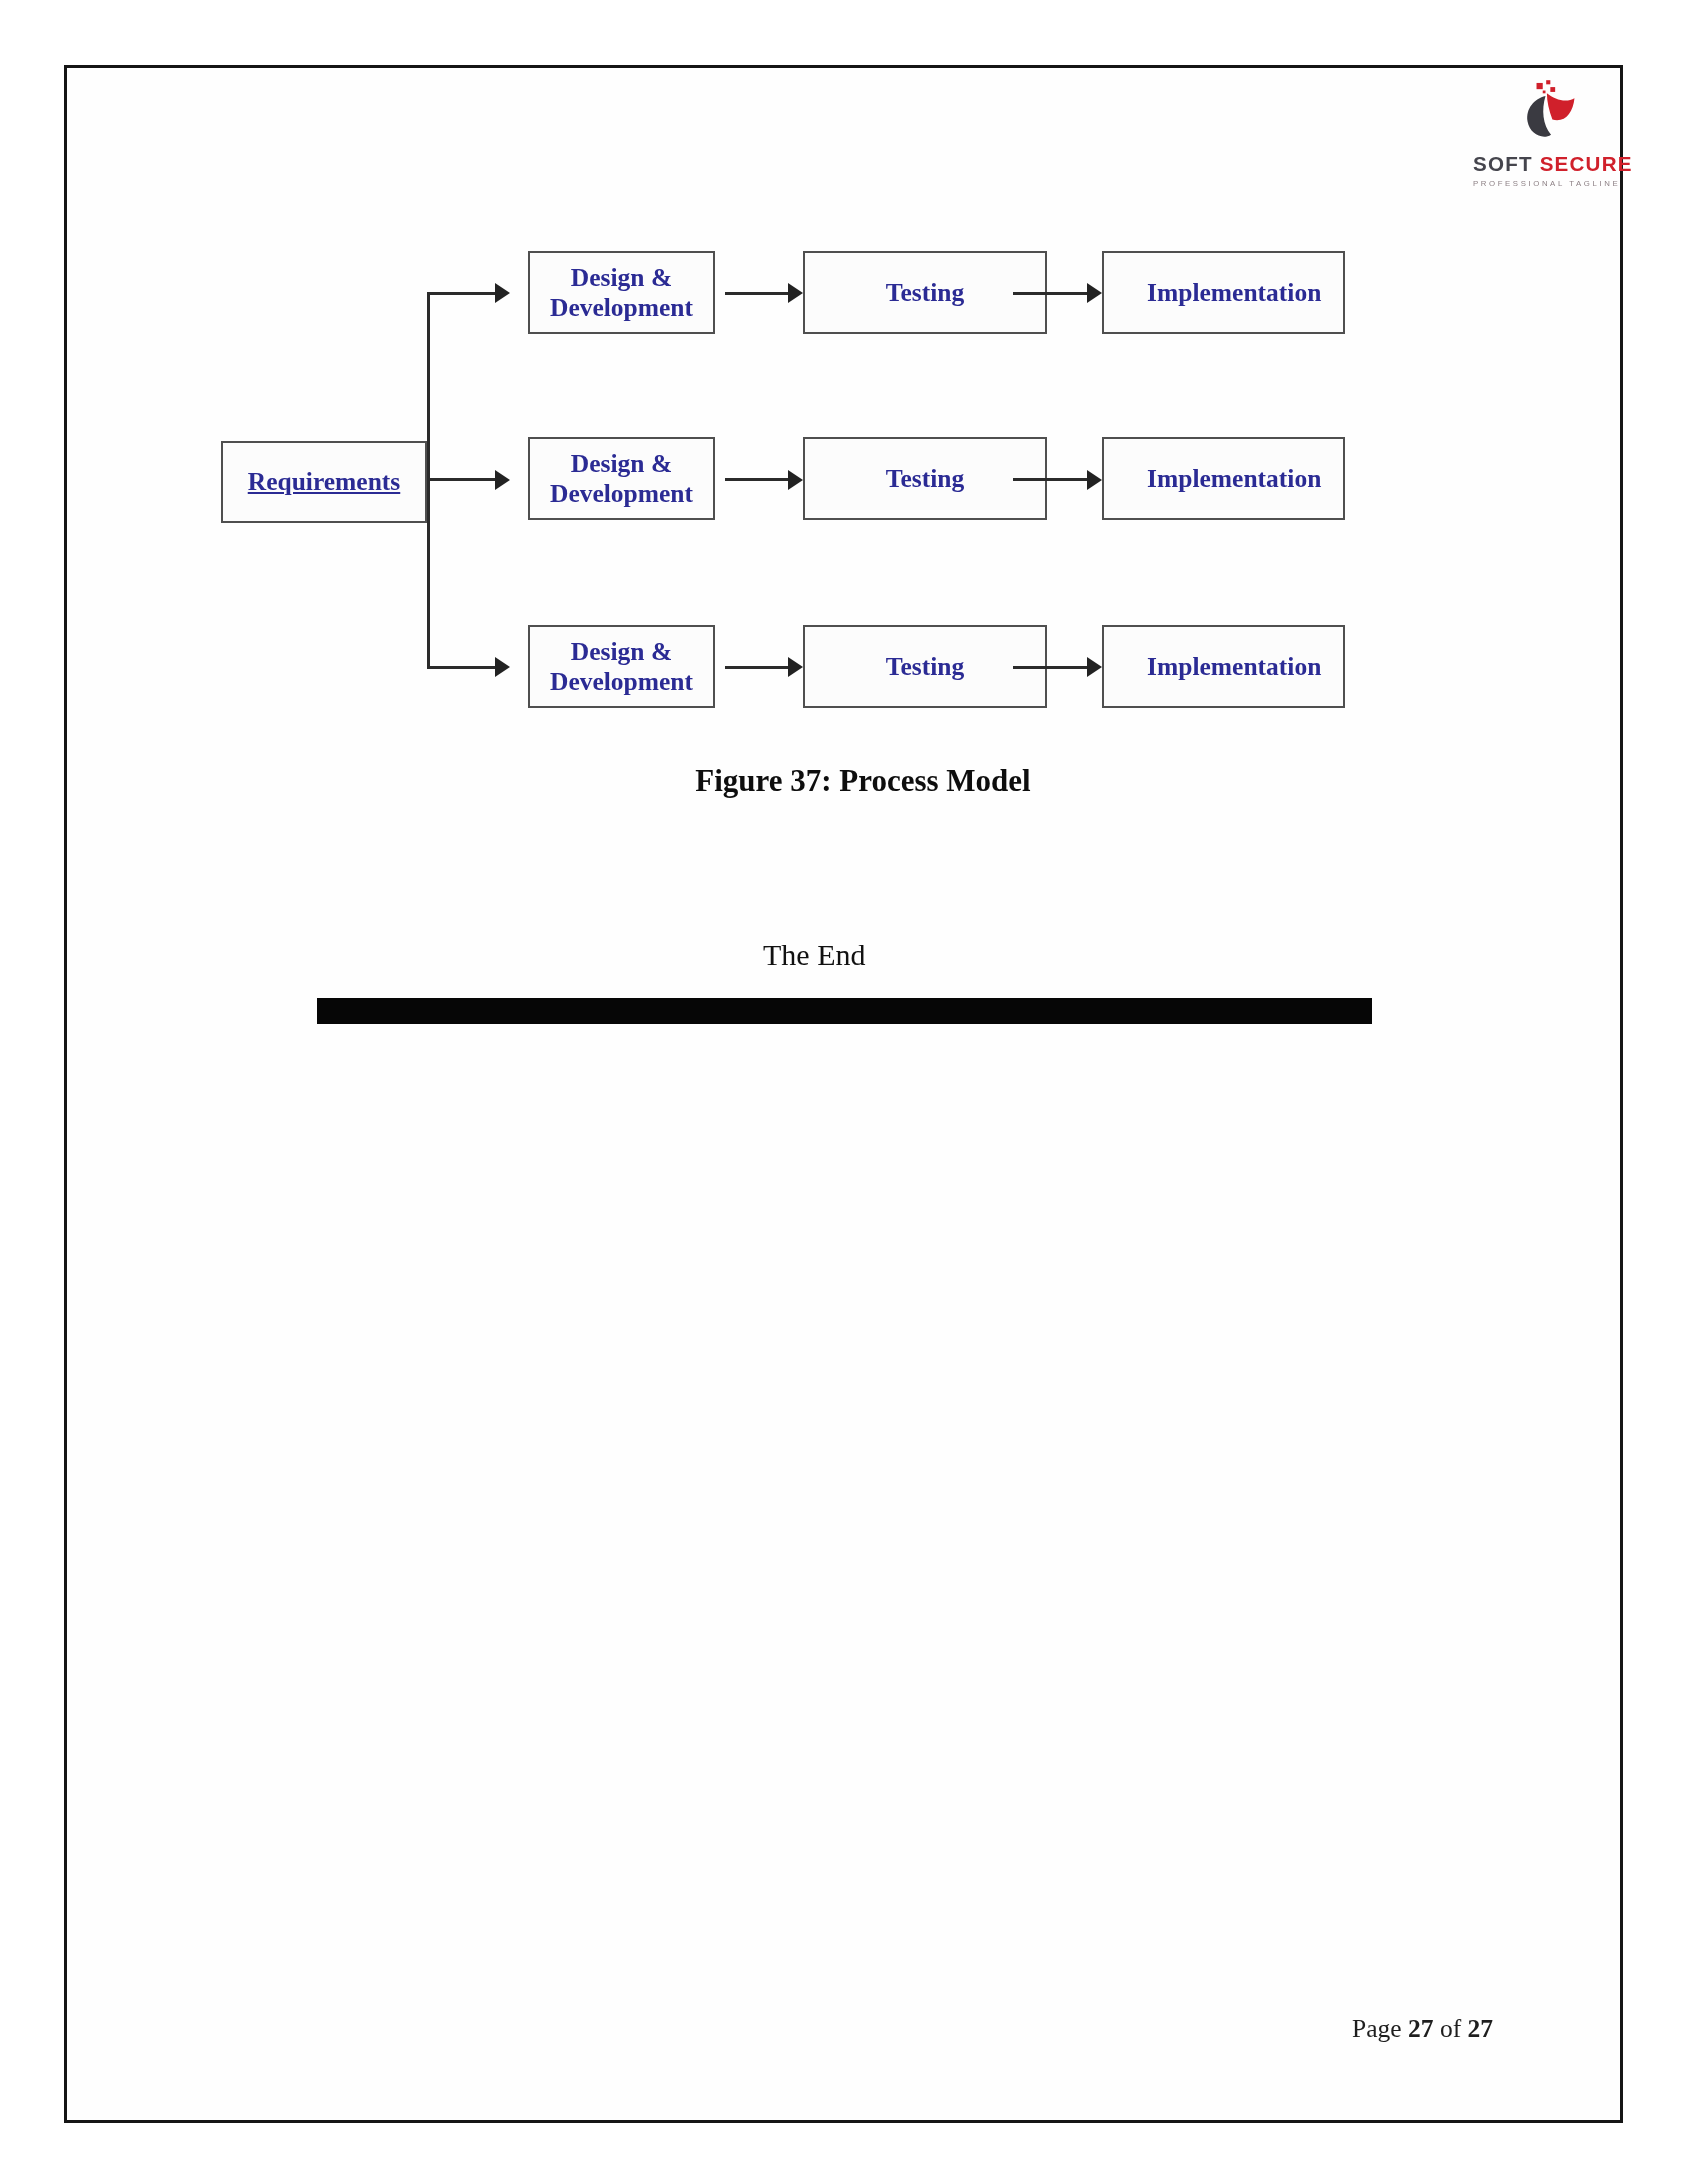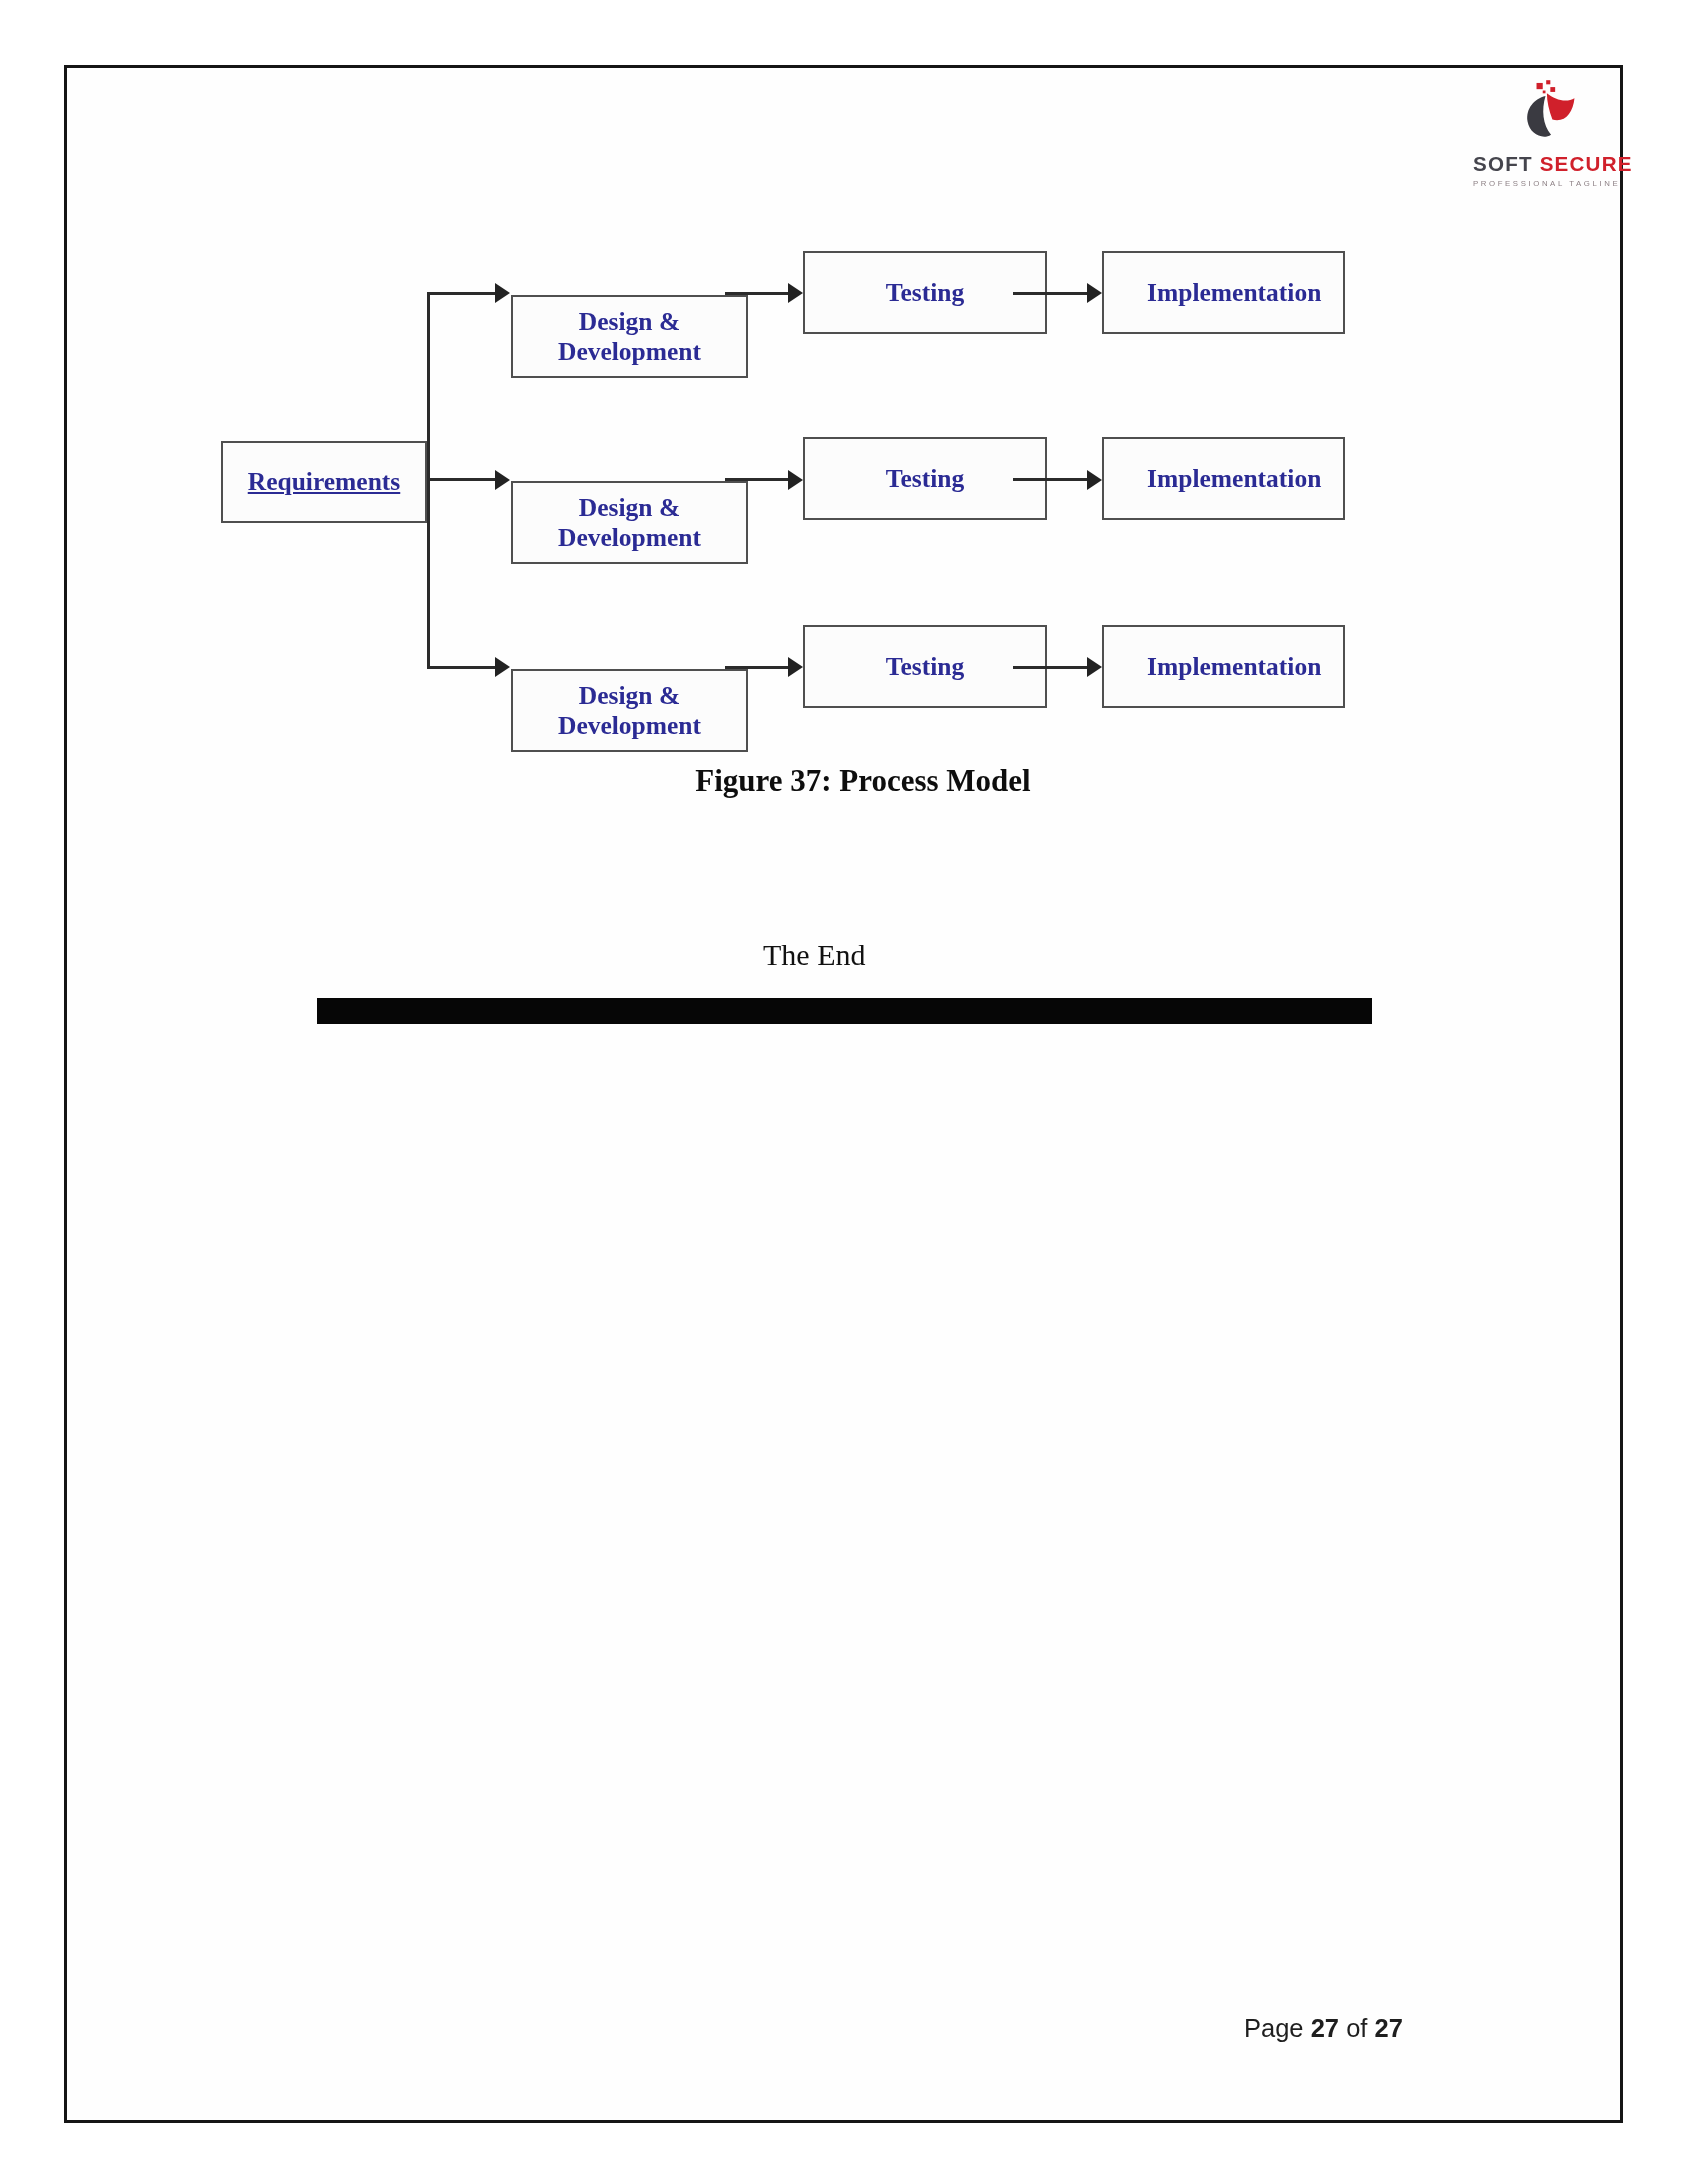--- a/index.html
+++ b/index.html
@@ -19,21 +19,21 @@
   .logo-tag { font-family: "Liberation Sans", sans-serif; font-size: 7.8px;
               letter-spacing: 2.6px; color: #8d8085; margin-top: 2.5px; white-space: nowrap; }
 
   
   .fbox { position: absolute; border: 2.5px solid #4f4f4f; background: #fcfcfc;
           display: flex; align-items: center; justify-content: center; text-align: center;
           color: #2b2b94; font-weight: bold; font-size: 25.5px; line-height: 1.16;
           font-family: "Liberation Serif", serif; padding: 1.6px 6.6px; }
   .box-req   { left: 221px;  top: 441px; width: 206px; height: 82px; text-decoration: underline; }
   .r1 { top: 251px; } .r2 { top: 437px; } .r3 { top: 625px; }
-  .c-dd  { left: 511px;  width: 237px; height: 83px; margin-top: 44px; }
+  .c-dd  { left: 528px;  width: 187px; height: 83px; }
   .c-ts  { left: 803px;  width: 244px; height: 83px; }
   .c-im  { left: 1102px; width: 243px; height: 83px; padding-left: 28px; }
 
   
   .hline { position: absolute; height: 2.5px; background: #2b2b2b; }
   .vline { position: absolute; width: 2.5px;  background: #2b2b2b; }
   .branch-v { left: 427px; top: 292px; height: 377px; }
   .arm   { left: 427px; width: 69px; }
   .arm.y1 { top: 292px; } .arm.y2 { top: 478px; } .arm.y3 { top: 666px; }
   .cA { left: 725px;  width: 63px; }
@@ -48,22 +48,22 @@
   .ahead.y1 { top: 283px; } .ahead.y2 { top: 470px; } .ahead.y3 { top: 657px; }
 
   
   .fig-caption { position: absolute; left: 653px; top: 763px; width: 420px; text-align: center;
                  font-weight: bold; font-size: 31px; color: #0e0e0e;
                  font-family: "Liberation Serif", serif; }
   .the-end { position: absolute; left: 763px; top: 938px; width: 165px; 
              font-size: 30px; color: #111111; font-family: "Liberation Serif", serif; }
   .divider-bar { position: absolute; left: 317px; top: 998px; width: 1055px; height: 25.5px;
                  background: #060606; }
-  .footer { position: absolute; left: 1244px; top: 2014px; width: 249px; text-align: left;
-            font-family: Liberation Sans, sans-serif; font-size: 25.5px; color: #1e1e1e; }
+  .footer { position: absolute; left: 1244px; top: 2014px; width: 249px; text-align: right;
+            font-family: Liberation Serif, serif; font-size: 25.5px; color: #1e1e1e; }
   .footer b { font-weight: bold; }
 </style>
 </head>
 <body>
 
 <div class="page-frame"></div>
 
 <div class="logo">
   <svg class="logo-icon" width="69" height="76" viewBox="0 0 100 100" aria-hidden="true">
     <rect x="37" y="5" width="9" height="9" fill="#d0202b"></rect>

